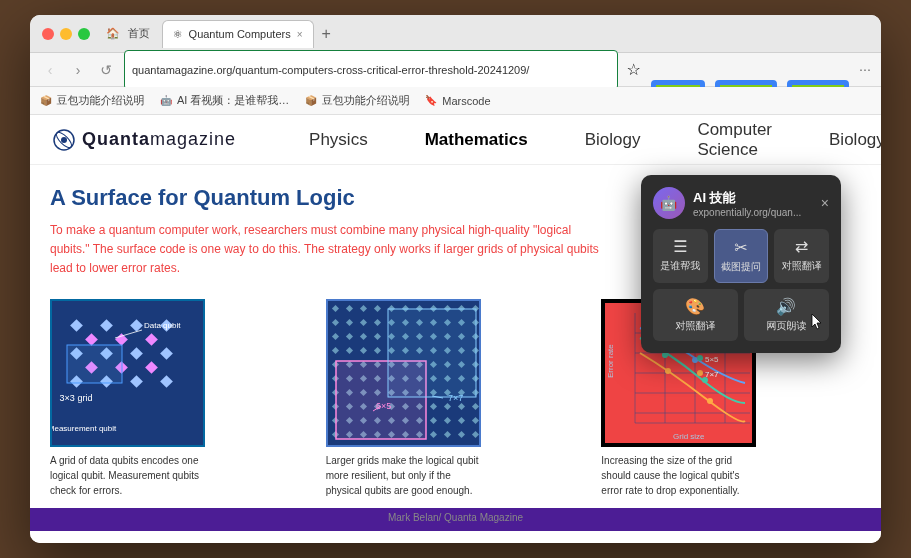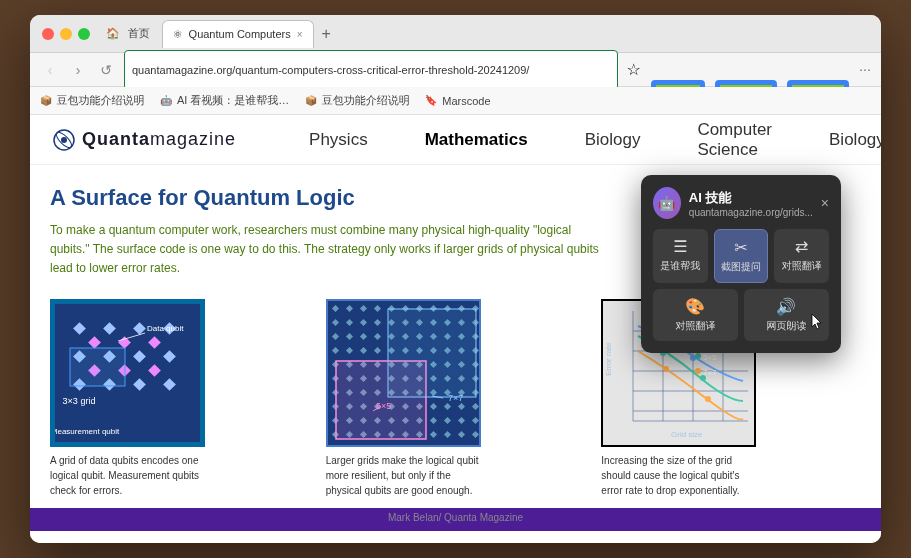--- a/index.html
+++ b/index.html
@@ -227,21 +227,21 @@
       background: #fff;
     }
     .article-title {
       font-size: 22px;
       color: #1e4a8c;
       font-weight: 700;
       margin-bottom: 10px;
     }
     .article-body {
       font-size: 12px;
-      color: #4d7c0f;
+      color: #ef4444;
       line-height: 1.6;
       max-width: 560px;
     }
 
     
     .figures-area {
       display: flex;
       gap: 0;
       padding: 10px 20px;
       background: #fff;
@@ -424,21 +424,21 @@
     </div>
 
     <div class="article-area">
       <div class="article-title">A Surface for Quantum Logic</div>
       <div class="article-body">To make a quantum computer work, researchers must combine many physical high-quality "logical qubits." The surface code is one way to do this. The strategy only works if larger grids of physical qubits lead to lower error rates.</div>
     </div>
 
     <div class="figures-area">
 
       <div class="figure-col">
-        <div style="background:#1a3a7a; border: 5px solid #0369a1; width:155px; height:148px; position:relative; margin-bottom:6px;">
+        <div style="background:#1a3a7a; border: 2px solid #0369a1; width:155px; height:148px; position:relative; margin-bottom:6px;">
           <svg width="155" height="148">
 
             <g fill="#a0c4ff">
               <rect x="20" y="20" width="9" height="9" transform="rotate(45 24.5 24.5)"></rect>
               <rect x="50" y="20" width="9" height="9" transform="rotate(45 54.5 24.5)"></rect>
               <rect x="80" y="20" width="9" height="9" transform="rotate(45 84.5 24.5)"></rect>
               <rect x="110" y="20" width="9" height="9" transform="rotate(45 114.5 24.5)"></rect>
 
               <rect x="20" y="48" width="9" height="9" transform="rotate(45 24.5 52.5)"></rect>
               <rect x="50" y="48" width="9" height="9" transform="rotate(45 54.5 52.5)"></rect>
@@ -495,21 +495,21 @@
             <text x="48" y="108" fill="#ff88dd" font-size="9">6×5</text>
             <text x="120" y="100" fill="#88ccff" font-size="9">7×7</text>
             <line x1="104" y1="95" x2="115" y2="97" stroke="#88ccff" stroke-width="1"></line>
             <line x1="53" y1="105" x2="45" y2="110" stroke="#ff88dd" stroke-width="1"></line>
           </svg>
         </div>
         <div class="fig-caption">Larger grids make the logical qubit more resilient, but only if the physical qubits are good enough.</div>
       </div>
 
       <div class="figure-col">
-        <div style="background:#e5e5e5; border: 2px solid #000000; width:155px; height:148px; position:relative; margin-bottom:6px;">
+        <div style="background:#ef4444; border: 4px solid #000000; width:155px; height:148px; position:relative; margin-bottom:6px;">
           <svg width="155" height="148">
 
             <g stroke="#2a4a8a" stroke-width="0.5">
               <line x1="30" y1="10" x2="30" y2="120"></line>
               <line x1="30" y1="120" x2="145" y2="120"></line>
 
               <line x1="30" y1="30" x2="145" y2="30"></line>
               <line x1="30" y1="50" x2="145" y2="50"></line>
               <line x1="30" y1="70" x2="145" y2="70"></line>
               <line x1="30" y1="90" x2="145" y2="90"></line>
@@ -550,21 +550,21 @@
 
     </div>
 
     <div class="article-footer">Mark Belan/ Quanta Magazine</div>
 
     <div class="ai-popup">
       <div class="ai-popup-header">
         <div class="ai-avatar">🤖</div>
         <div>
           <div class="ai-title-text">AI 技能</div>
-          <div class="ai-subtitle-text">quantamagazine.org/grids...</div>
+          <div class="ai-subtitle-text">exponentially.org/quan...</div>
         </div>
         <span class="ai-close">×</span>
       </div>
       <div class="ai-actions">
         <div class="ai-action-btn">
           <span class="ai-action-icon">☰</span>
           <span>是谁帮我</span>
         </div>
         <div class="ai-action-btn active">
           <span class="ai-action-icon">✂</span>

